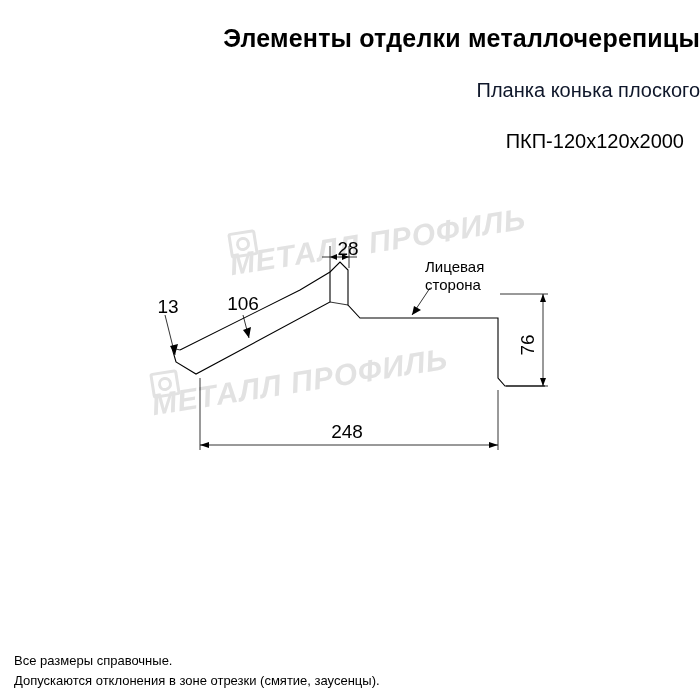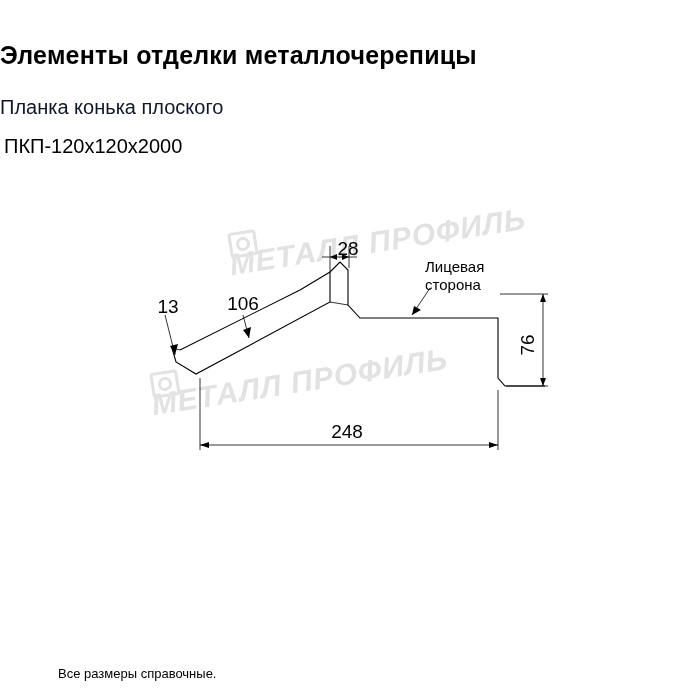--- a/index.html
+++ b/index.html
@@ -14,39 +14,39 @@
     color: #000000;
     position: relative;
     overflow: hidden;
   }
   .page {
     position: relative;
     width: 700px;
     height: 700px;
   }
   .title-block {
-    text-align: left;
-    padding-top: 41px;
+    text-align: right;
+    padding-top: 24px;
   }
   .main-title {
     font-size: 25px;
     font-weight: bold;
     letter-spacing: 0.2px;
     margin: 0;
     color: #000;
   }
   .sub-title {
     font-size: 20px;
     margin: 0;
     padding-top: 26px;
     color: #0f172a;
   }
   .sku-title {
     font-size: 20px;
-    margin: 4px;
+    margin: 16px;
     padding-top: 12px;
     color: #000;
   }
   .drawing-area {
     position: absolute;
     left: 0;
     top: 150px;
     width: 700px;
     height: 360px;
   }
@@ -115,25 +115,24 @@
     stroke-linejoin: miter;
   }
   .thin {
     fill: none;
     stroke: #000;
     stroke-width: 0.8;
   }
   .footer {
     position: absolute;
     left: 14px;
-    bottom: 16px;
+    bottom: 9px;
     font-size: 13px;
     line-height: 20px;
     color: #000;
-    margin-left: 44px;
   }
   .footer div { white-space: nowrap; }
 </style>
 </head>
 <body>
 
 <div class="page">
 
   <div class="title-block">
     <h1 class="main-title">Элементы отделки металлочерепицы</h1>
@@ -187,15 +186,16 @@
       <line class="thin" x1="200" y1="295" x2="498" y2="295"></line>
       <polygon points="200,295 209,292 209,298" fill="#000"></polygon>
       <polygon points="498,295 489,292 489,298" fill="#000"></polygon>
       <text class="dim-text" x="347" y="288" text-anchor="middle">248</text>
 
     </svg>
   </div>
 
   <div class="footer">
     <div>Все размеры справочные.</div>
+    <div>Допускаются отклонения в зоне отрезки (смятие, заусенцы).</div>
   </div>
 
 </div>
 
 </body></html>

